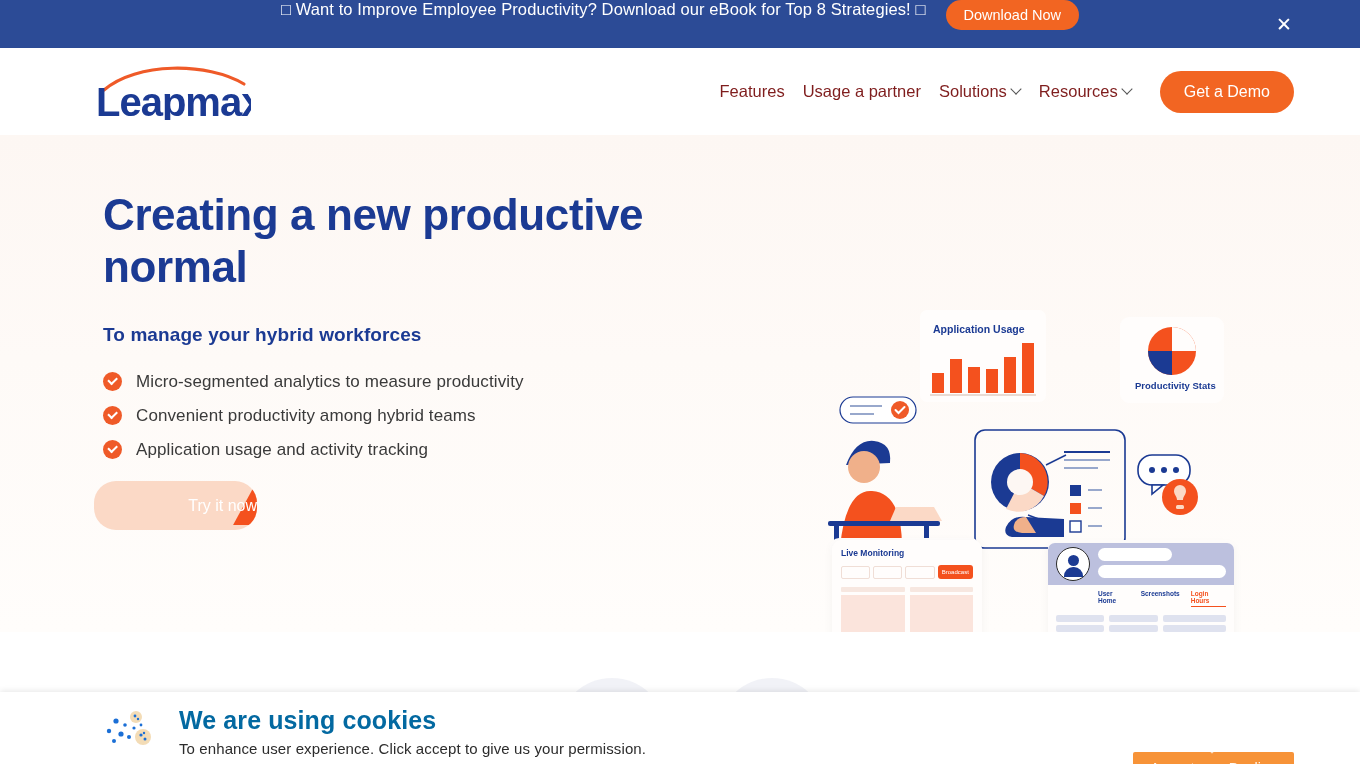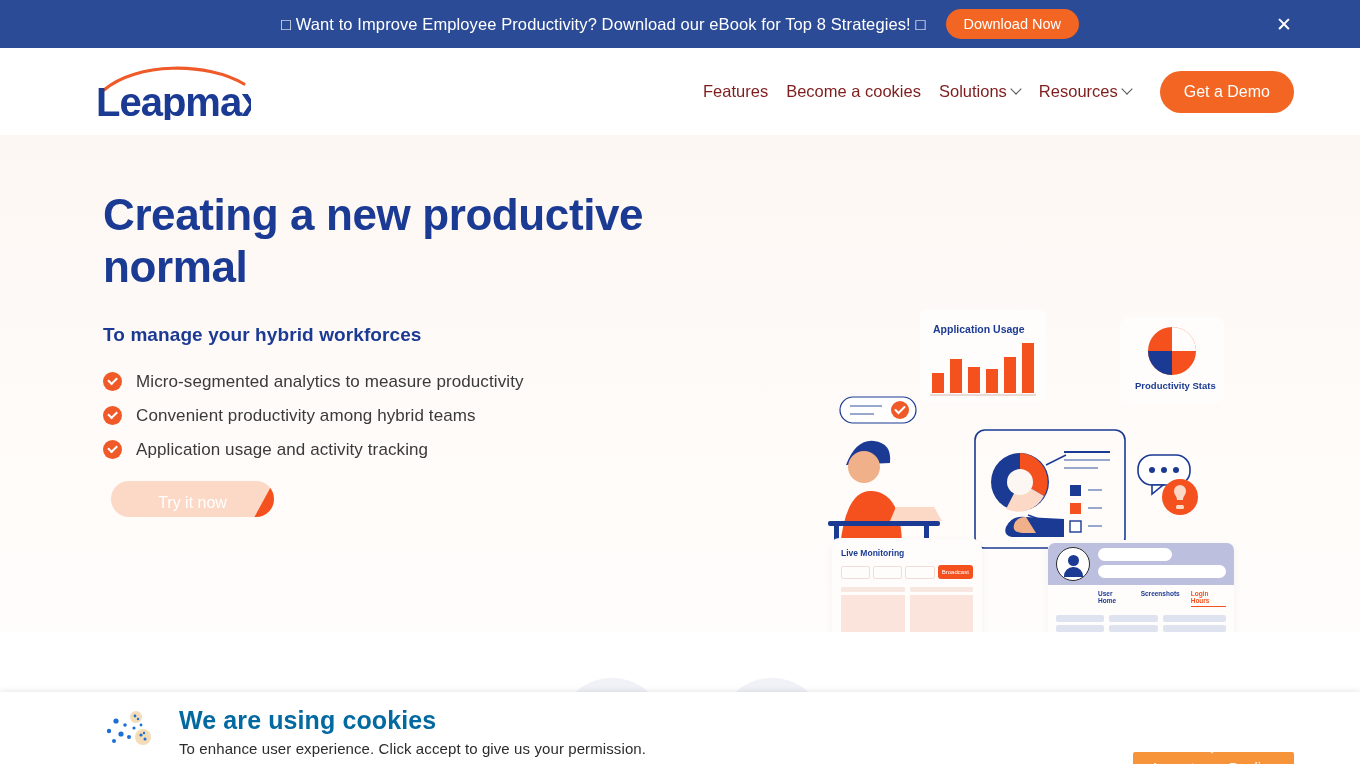--- a/index.html
+++ b/index.html
@@ -6,21 +6,21 @@
   html,body { width:1360px; height:764px; overflow:hidden; }
   body {
     font-family:"Liberation Sans", sans-serif;
     background:#ffffff;
     position:relative;
   }
 
   
   #promo-banner{
     position:absolute; top:0; left:0; width:1360px; height:48px;
-    background:#2c4b96; display:flex; align-items:center; justify-content:center;
+    background:#2c4b96; display:flex; align-items:flex-start; justify-content:center;
   }
   #promo-text{
     color:#ffffff; font-size:16.5px; letter-spacing:.1px; white-space:nowrap;
   }
   #promo-btn{
     margin-left:20px; background:#f26522; color:#fff; border:none;
     border-radius:20px; height:30px; padding:0 18px; font-size:14.5px;
     font-family:"Liberation Sans",sans-serif; cursor:pointer; white-space:nowrap;
   }
   #promo-close{
@@ -81,23 +81,23 @@
     position:relative;
   }
   .tick:before{
     content:""; position:absolute; left:5.2px; top:4.4px; width:7px; height:3.6px;
     border-left:2px solid #fff; border-bottom:2px solid #fff;
     transform:rotate(-45deg);
   }
   .bullet-text{ color:#3a3a3a; font-size:17px; letter-spacing:.1px; }
 
   #try-btn{
-    position:absolute; left:111px; top:346px; width:163px; height:36px;
+    position:absolute; left:94px; top:346px; width:163px; height:49px;
     border:none; border-radius:22px; background:#fbd9c6; overflow:hidden;
-    cursor:pointer; padding:0;
+    cursor:pointer; padding:0;text-align:right;
   }
   #try-btn .wedge{
     position:absolute; right:0; top:0; width:46px; height:44px;
     background:#f4511e;
     clip-path:polygon(48% 100%, 100% 0, 100% 100%);
   }
   #try-btn .label{
     position:relative; z-index:2; color:#fff; font-size:16px;
     font-family:"Liberation Sans",sans-serif; line-height:44px; display:block;
   }
@@ -153,21 +153,21 @@
       <path d="M8 26 C40 -2, 112 -2, 148 20" stroke="#ef5a28" stroke-width="3.2" fill="none" stroke-linecap="round"></path>
       <text x="0" y="52" font-family="Liberation Sans, sans-serif" font-size="40" font-weight="bold" fill="#1b3a93" letter-spacing="-1">Leapmax</text>
     </svg>
   </div>
 
   <nav id="main-nav">
     <div class="nav-item">
       <span>Features</span>
     </div>
     <div class="nav-item">
-      <span>Become a cookies</span>
+      <span>Usage a partner</span>
     </div>
     <div class="nav-item">
       <span>Solutions</span>
       <span class="chev"></span>
     </div>
     <div class="nav-item">
       <span>Resources</span>
       <span class="chev"></span>
     </div>
     <button id="demo-btn">Get a Demo</button>

